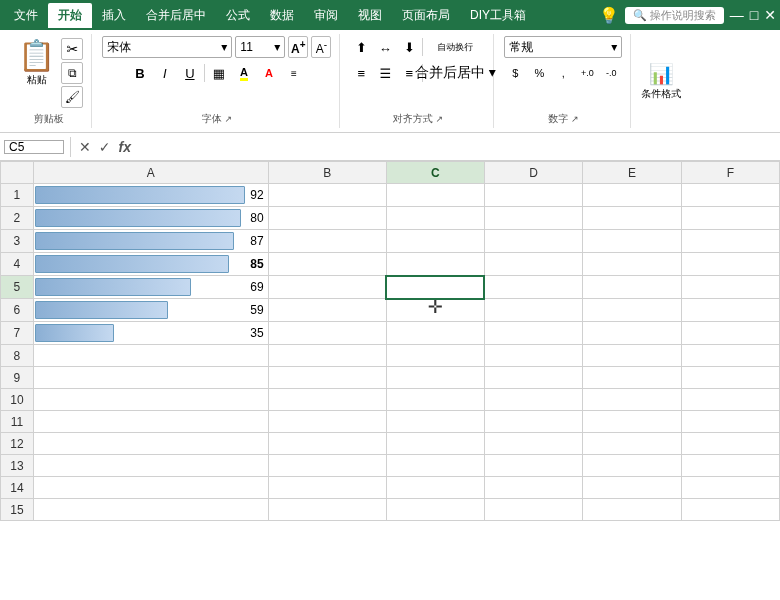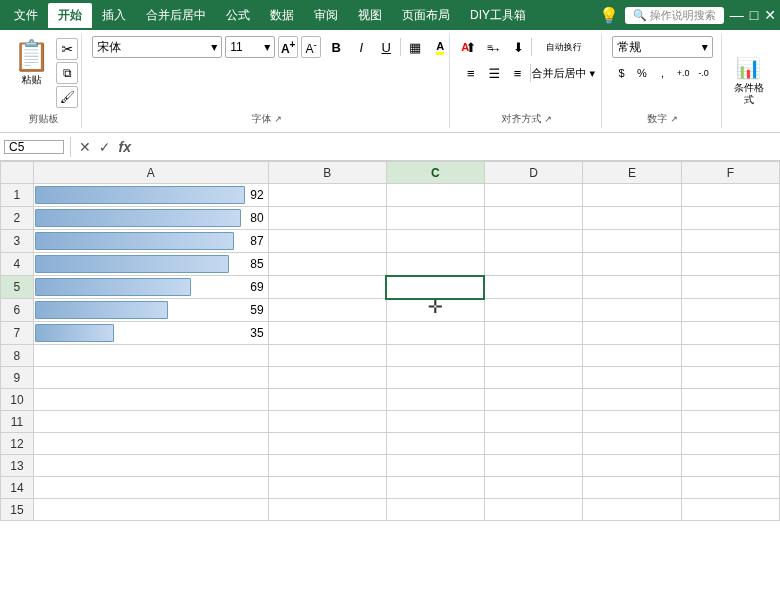--- a/index.html
+++ b/index.html
@@ -312,21 +312,21 @@
           <div class="small-btn">
             <span style="font-size:12px;">🖌</span>
           </div>
         </div>
       </div>
     </div>
     <div class="ribbon-group-label">剪贴板</div>
   </div>
 
   <div class="ribbon-group" style="min-width:180px;">
-    <div style="display:flex; gap:4px; width:100%;align-items:center;">
+    <div style="display:flex; flex-direction:column; gap:4px; width:100%;align-items:center;">
 
       <div class="font-row">
         <div class="font-selector">
           <span>宋体</span>
           <span>▾</span>
         </div>
         <div class="font-size-selector">
           <span>11</span>
           <span>▾</span>
         </div>
@@ -367,21 +367,21 @@
         <div class="format-btn">↔</div>
         <div class="format-btn">⬇</div>
         <div style="width:1px; background:#d0d0d0; height:18px;"></div>
         <div class="format-btn" style="font-size:9px; width:60px; white-space:nowrap;">自动换行</div>
       </div>
       <div class="align-row">
         <div class="format-btn">≡</div>
         <div class="format-btn">☰</div>
         <div class="format-btn">≡</div>
         <div style="width:1px; background:#d0d0d0; height:18px;"></div>
-        <div class="format-btn" style="font-size:11px; width:60px; white-space:nowrap;">合并后居中 ▾</div>
+        <div class="format-btn" style="font-size:14px; width:60px; white-space:nowrap;">合并后居中 ▾</div>
       </div>
     </div>
     <div class="ribbon-group-label">对齐方式 <span style="font-size:9px;">↗</span></div>
   </div>
 
   <div class="ribbon-group" style="min-width:100px;">
     <div style="display:flex; flex-direction:column; gap:4px; width:100%;">
       <div class="dropdown-selector" style="width:100%;">
         <span>常规</span>
         <span>▾</span>
@@ -473,21 +473,21 @@
             <span class="cell-value" style="display: block; text-align: right; padding-right: 4px; position: relative; z-index: 1; line-height: 22px;">87</span>
           </td>
           <td></td>
           <td></td>
           <td></td>
           <td></td>
           <td></td>
         </tr>
         <tr>
           <td class="row-header-cell">4</td>
-          <td style="position: relative; padding: 0px;">
+          <td style="position: relative; padding: 0px; font-weight: bold;">
             <div class="data-bar" style="width: 83%;"></div>
             <span class="cell-value" style="display: block; text-align: right; padding-right: 4px; position: relative; z-index: 1; line-height: 22px;">85</span>
           </td>
           <td></td>
           <td></td>
           <td></td>
           <td></td>
           <td></td>
         </tr>
         <tr>

